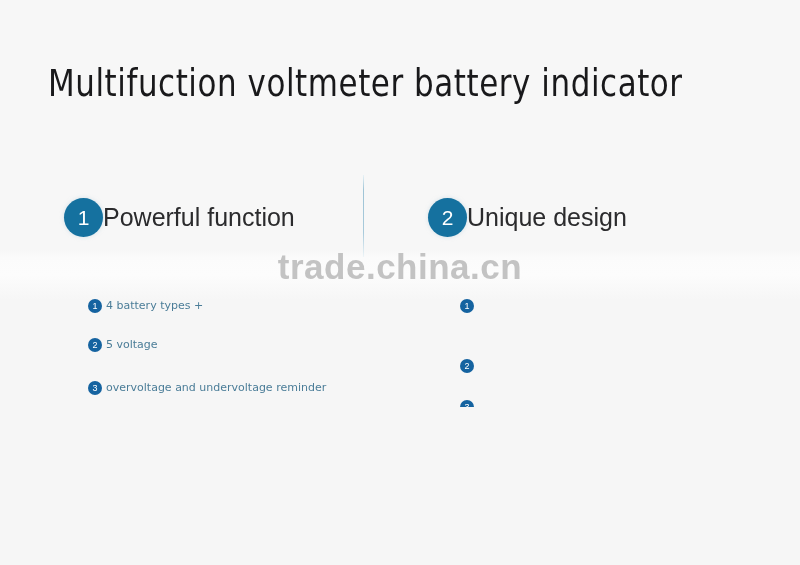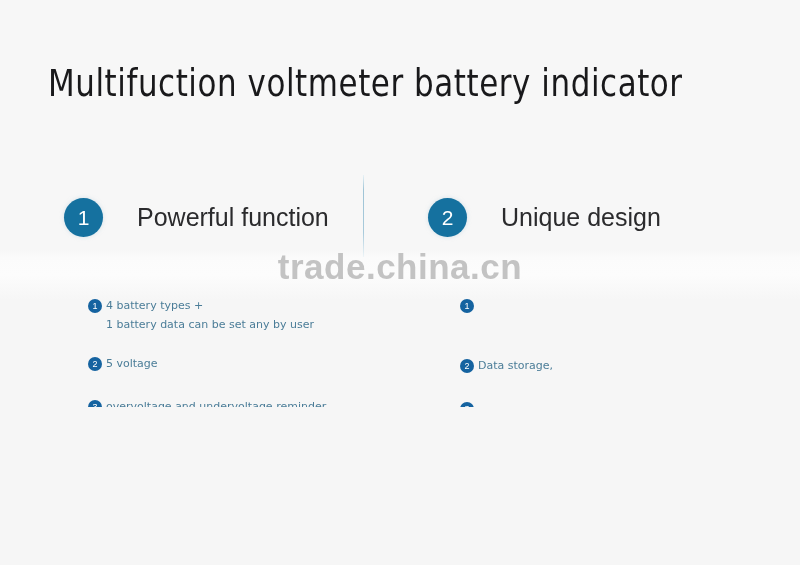--- a/index.html
+++ b/index.html
@@ -100,21 +100,20 @@
     font-weight: 400;
     display: flex;
     align-items: center;
     justify-content: center;
     line-height: 1;
     flex: 0 0 auto;
     box-shadow: 0 0 4px rgba(180, 205, 220, 0.55);
   }
 
   .section-title {
-    margin-left: 34px;
     font-size: 25px;
     font-weight: 400;
     color: #2b2b2d;
     white-space: nowrap;
   }
 
   
   .bullets {
     position: absolute;
     top: 296px;
@@ -201,21 +200,20 @@
       <div class="badge-big">1</div>
       <div class="section-title">Powerful function</div>
     </div>
 
     <div class="bullets">
 
       <div class="bullet-row r1">
         <div class="badge-small">1</div>
         <div class="bullet-text">
           <span>4 battery types +</span>
-          <span class="line2">1 battery data can be set any by user</span>
         </div>
       </div>
 
       <div class="bullet-row r2">
         <div class="badge-small">2</div>
         <div class="bullet-text">
           <span>5 voltage</span>
         </div>
       </div>
 
@@ -243,23 +241,20 @@
     </div>
 
     <div class="bullets">
 
       <div class="bullet-row r1">
         <div class="badge-small">1</div>
       </div>
 
       <div class="bullet-row r2">
         <div class="badge-small">2</div>
-        <div class="bullet-text">
-          <span>Data storage,</span>
-        </div>
       </div>
 
       <div class="bullet-row r3">
         <div class="badge-small">3</div>
       </div>
 
     </div>
 
   </div>
 

